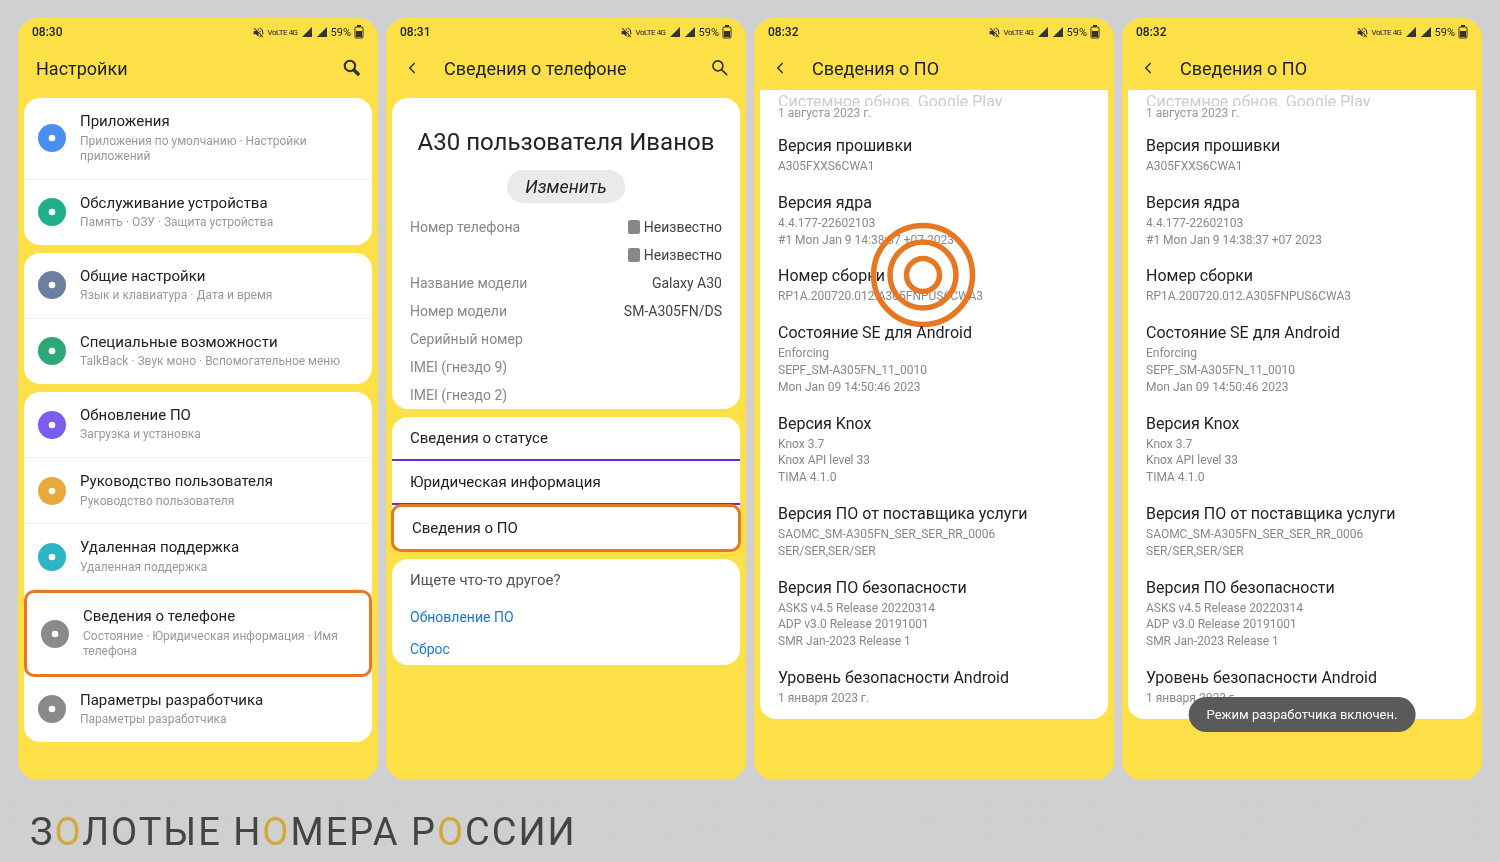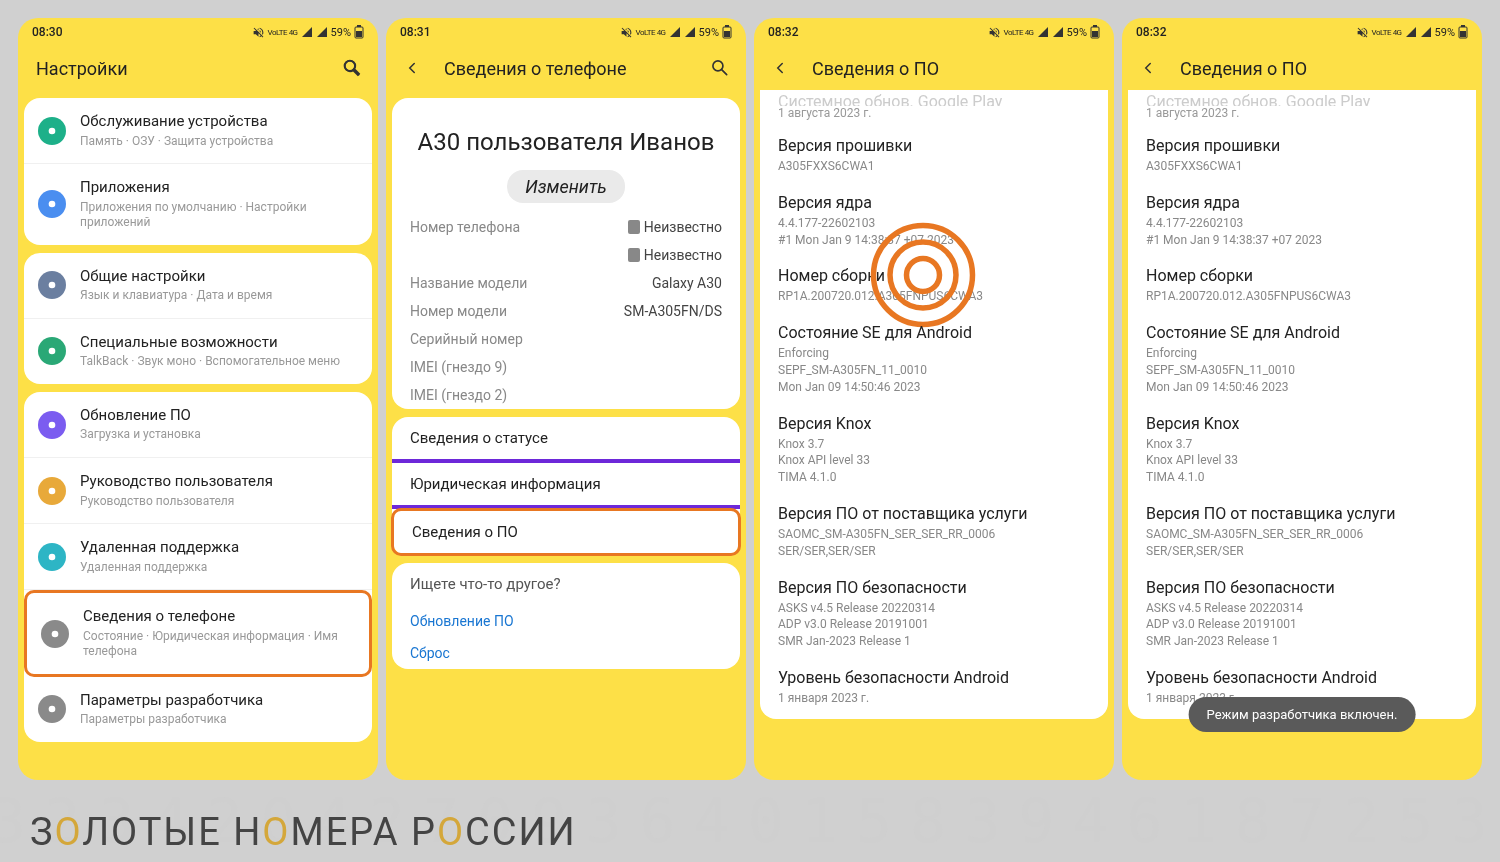--- a/index.html
+++ b/index.html
@@ -135,21 +135,21 @@
   justify-content: space-between;
   padding: 6px 18px;
   font-size: 14px;
 }
 .info-row .k { color: #888; }
 .info-row .v { color: #444; display: flex; align-items: center; gap: 4px; }
 .simple-item {
   padding: 12px 18px;
   font-size: 15px;
   color: #222;
-  border-bottom: 4px solid #6d28d9;
+  border-bottom: 2px solid #6d28d9;
 }
 .simple-item:last-child { border-bottom: none; }
 .search-hint { padding: 12px 18px; font-size: 15px; color: #555; }
 .search-link { padding: 8px 18px; font-size: 14px; color: #1976d2; }
 
 
 .info-block { padding: 6px 18px 12px; }
 .info-block .t { font-size: 16px; color: #222; margin-bottom: 3px; }
 .info-block .d { font-size: 12px; color: #888; line-height: 1.4; }
 .partial { color: #999; font-size: 13px; padding: 0 18px 3px; overflow: hidden; white-space: nowrap; }
@@ -221,39 +221,39 @@
       <svg width="20" height="20" viewBox="0 0 24 24">
             <path fill="none" stroke="#333" stroke-width="2" d="M15.5 14h-.79l-.28-.27A6.471 6.471 0 0016 9.5 6.5 6.5 0 109.5 16c1.61 0 3.09-.59 4.23-1.57l.27.28v.79l5 4.99L20.49 19l-4.99-5z" stroke-linecap="round"></path>
             <circle cx="9.5" cy="9.5" r="6" fill="none" stroke="#333" stroke-width="2"></circle>
             <line x1="14" y1="14" x2="20" y2="20" stroke="#333" stroke-width="2" stroke-linecap="round"></line>
           </svg>
     </div>
   </div>
   <div class="content" id="s1-content">
         <div class="card">
           <div class="list-item">
+            <div class="item-icon" style="background: rgb(74, 142, 240);">
+              <svg width="16" height="16" viewBox="0 0 24 24">
+                <circle cx="12" cy="12" r="5" fill="white"></circle>
+              </svg>
+            </div>
+            <div class="item-body">
+              <div class="item-title">Приложения</div>
+              <div class="item-sub">Приложения по умолчанию · Настройки приложений</div>
+            </div>
+          </div>
+          <div class="list-item">
             <div class="item-icon" style="background: rgb(29, 176, 137);">
               <svg width="16" height="16" viewBox="0 0 24 24">
                 <circle cx="12" cy="12" r="5" fill="white"></circle>
               </svg>
             </div>
             <div class="item-body">
               <div class="item-title">Обслуживание устройства</div>
               <div class="item-sub">Память · ОЗУ · Защита устройства</div>
-            </div>
-          </div>
-          <div class="list-item">
-            <div class="item-icon" style="background: rgb(74, 142, 240);">
-              <svg width="16" height="16" viewBox="0 0 24 24">
-                <circle cx="12" cy="12" r="5" fill="white"></circle>
-              </svg>
-            </div>
-            <div class="item-body">
-              <div class="item-title">Приложения</div>
-              <div class="item-sub">Приложения по умолчанию · Настройки приложений</div>
             </div>
           </div>
         </div>
         <div class="card">
           <div class="list-item">
             <div class="item-icon" style="background: rgb(107, 127, 160);">
               <svg width="16" height="16" viewBox="0 0 24 24">
                 <circle cx="12" cy="12" r="5" fill="white"></circle>
               </svg>
             </div>

